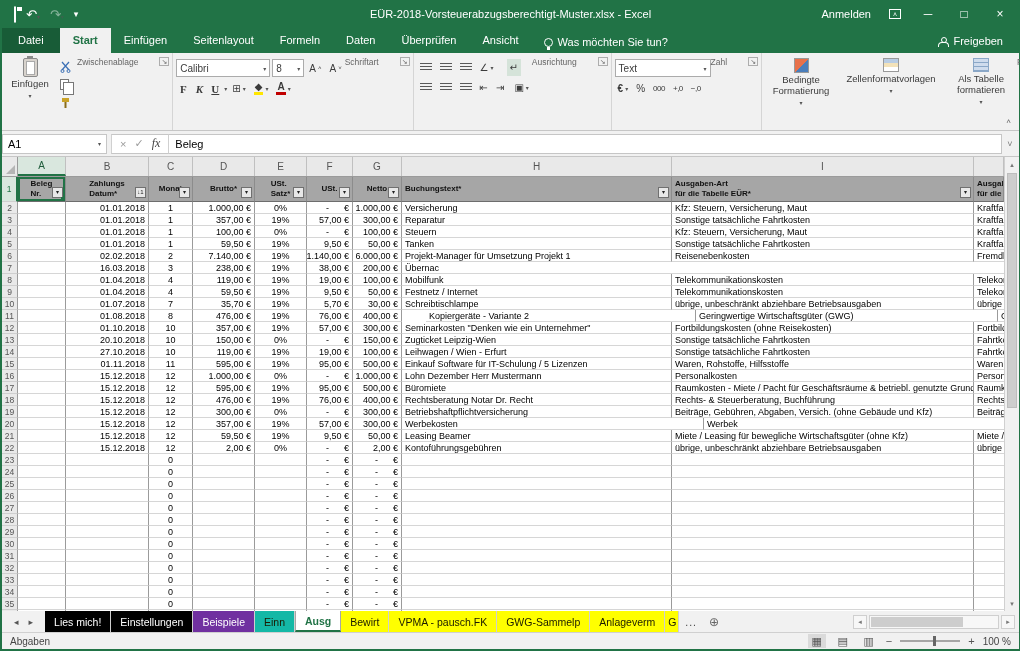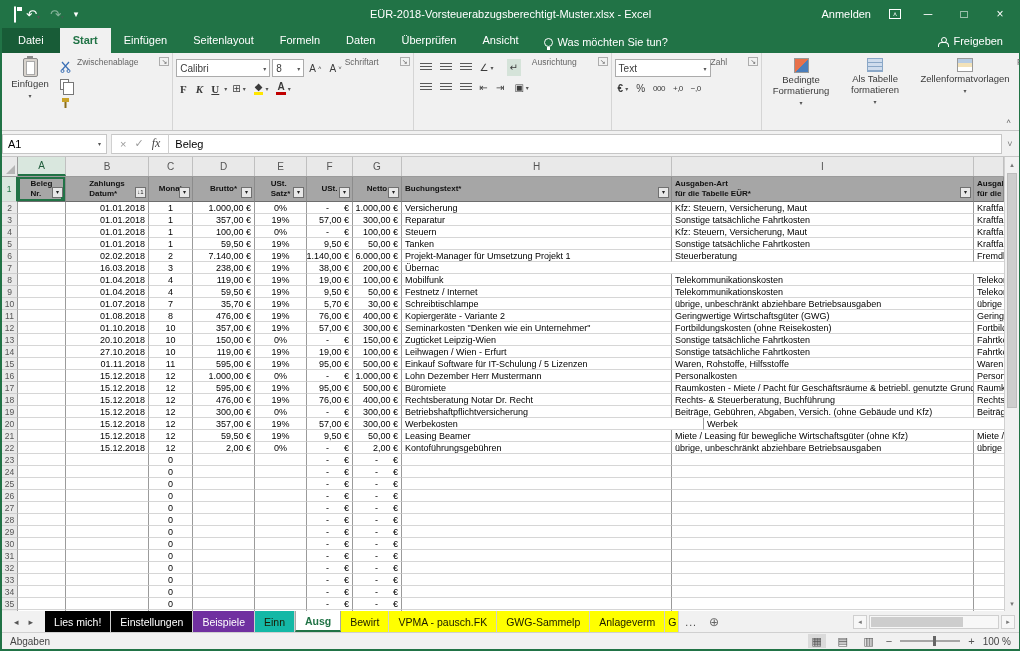--- a/index.html
+++ b/index.html
@@ -323,29 +323,29 @@
     </div>
 
     <div class="group">
       <div class="gbody">
         <div class="bigbtn stybtn">
           <span class="cfic"></span>
           <span class="cap">Bedingte
 Formatierung</span>
             <span class="dd">▾</span>
         </div>
+        <div class="bigbtn" style="width:104px;">
+          <span class="styic"></span>
+          <span class="cap">Zellenformatvorlagen</span>
+            <span class="dd">▾</span>
+        </div>
         <div class="bigbtn stybtn">
           <span class="tblic"></span>
           <span class="cap">Als Tabelle
 formatieren</span>
-            <span class="dd">▾</span>
-        </div>
-        <div class="bigbtn" style="width:104px;">
-          <span class="styic"></span>
-          <span class="cap">Zellenformatvorlagen</span>
             <span class="dd">▾</span>
         </div>
       </div>
       <div class="glabel">
           <span>Formatvorlagen</span>
         </div>
     </div>
 
     <div class="group">
       <div class="gbody">
@@ -516,21 +516,21 @@
           <div class="row">
             <div class="gut">6</div>
             <div class="c al" style="width: 48px;"></div>
             <div class="c ar" style="width: 83px;">02.02.2018</div>
             <div class="c ac" style="width: 44px;">2</div>
             <div class="c ar" style="width: 62px;">7.140,00 €</div>
             <div class="c ac" style="width: 52px;">19%</div>
             <div class="c ar" style="width: 46px;">1.140,00 €</div>
             <div class="c ar" style="width: 49px;">6.000,00 €</div>
             <div class="c al" style="width: 270px;">Projekt-Manager für Umsetzung Projekt 1</div>
-            <div class="c al" style="width: 302px;">Steuerberatung</div>
+            <div class="c al" style="width: 302px;">Reisenebenkosten</div>
             <div class="c al jfill">Fremdle</div>
           </div>
           <div class="row">
             <div class="gut">7</div>
             <div class="c al" style="width: 48px;"></div>
             <div class="c ar" style="width: 83px;">16.03.2018</div>
             <div class="c ac" style="width: 44px;">3</div>
             <div class="c ar" style="width: 62px;">238,00 €</div>
             <div class="c ac" style="width: 52px;">19%</div>
             <div class="c ar" style="width: 46px;">38,00 €</div>
@@ -578,21 +578,21 @@
           </div>
           <div class="row">
             <div class="gut">11</div>
             <div class="c al" style="width: 48px;"></div>
             <div class="c ar" style="width: 83px;">01.08.2018</div>
             <div class="c ac" style="width: 44px;">8</div>
             <div class="c ar" style="width: 62px;">476,00 €</div>
             <div class="c ac" style="width: 52px;">19%</div>
             <div class="c ar" style="width: 46px;">76,00 €</div>
             <div class="c ar" style="width: 49px;">400,00 €</div>
-            <div class="c al" style="width: 270px;">Kopiergeräte - Variante 2</div>
+            <div class="c al" style="width: 270px; margin-left: 24px;">Kopiergeräte - Variante 2</div>
             <div class="c al" style="width: 302px;">Geringwertige Wirtschaftsgüter (GWG)</div>
             <div class="c al jfill">Geringw</div>
           </div>
           <div class="row">
             <div class="gut">12</div>
             <div class="c al" style="width: 48px;"></div>
             <div class="c ar" style="width: 83px;">01.10.2018</div>
             <div class="c ac" style="width: 44px;">10</div>
             <div class="c ar" style="width: 62px;">357,00 €</div>
             <div class="c ac" style="width: 52px;">19%</div>

